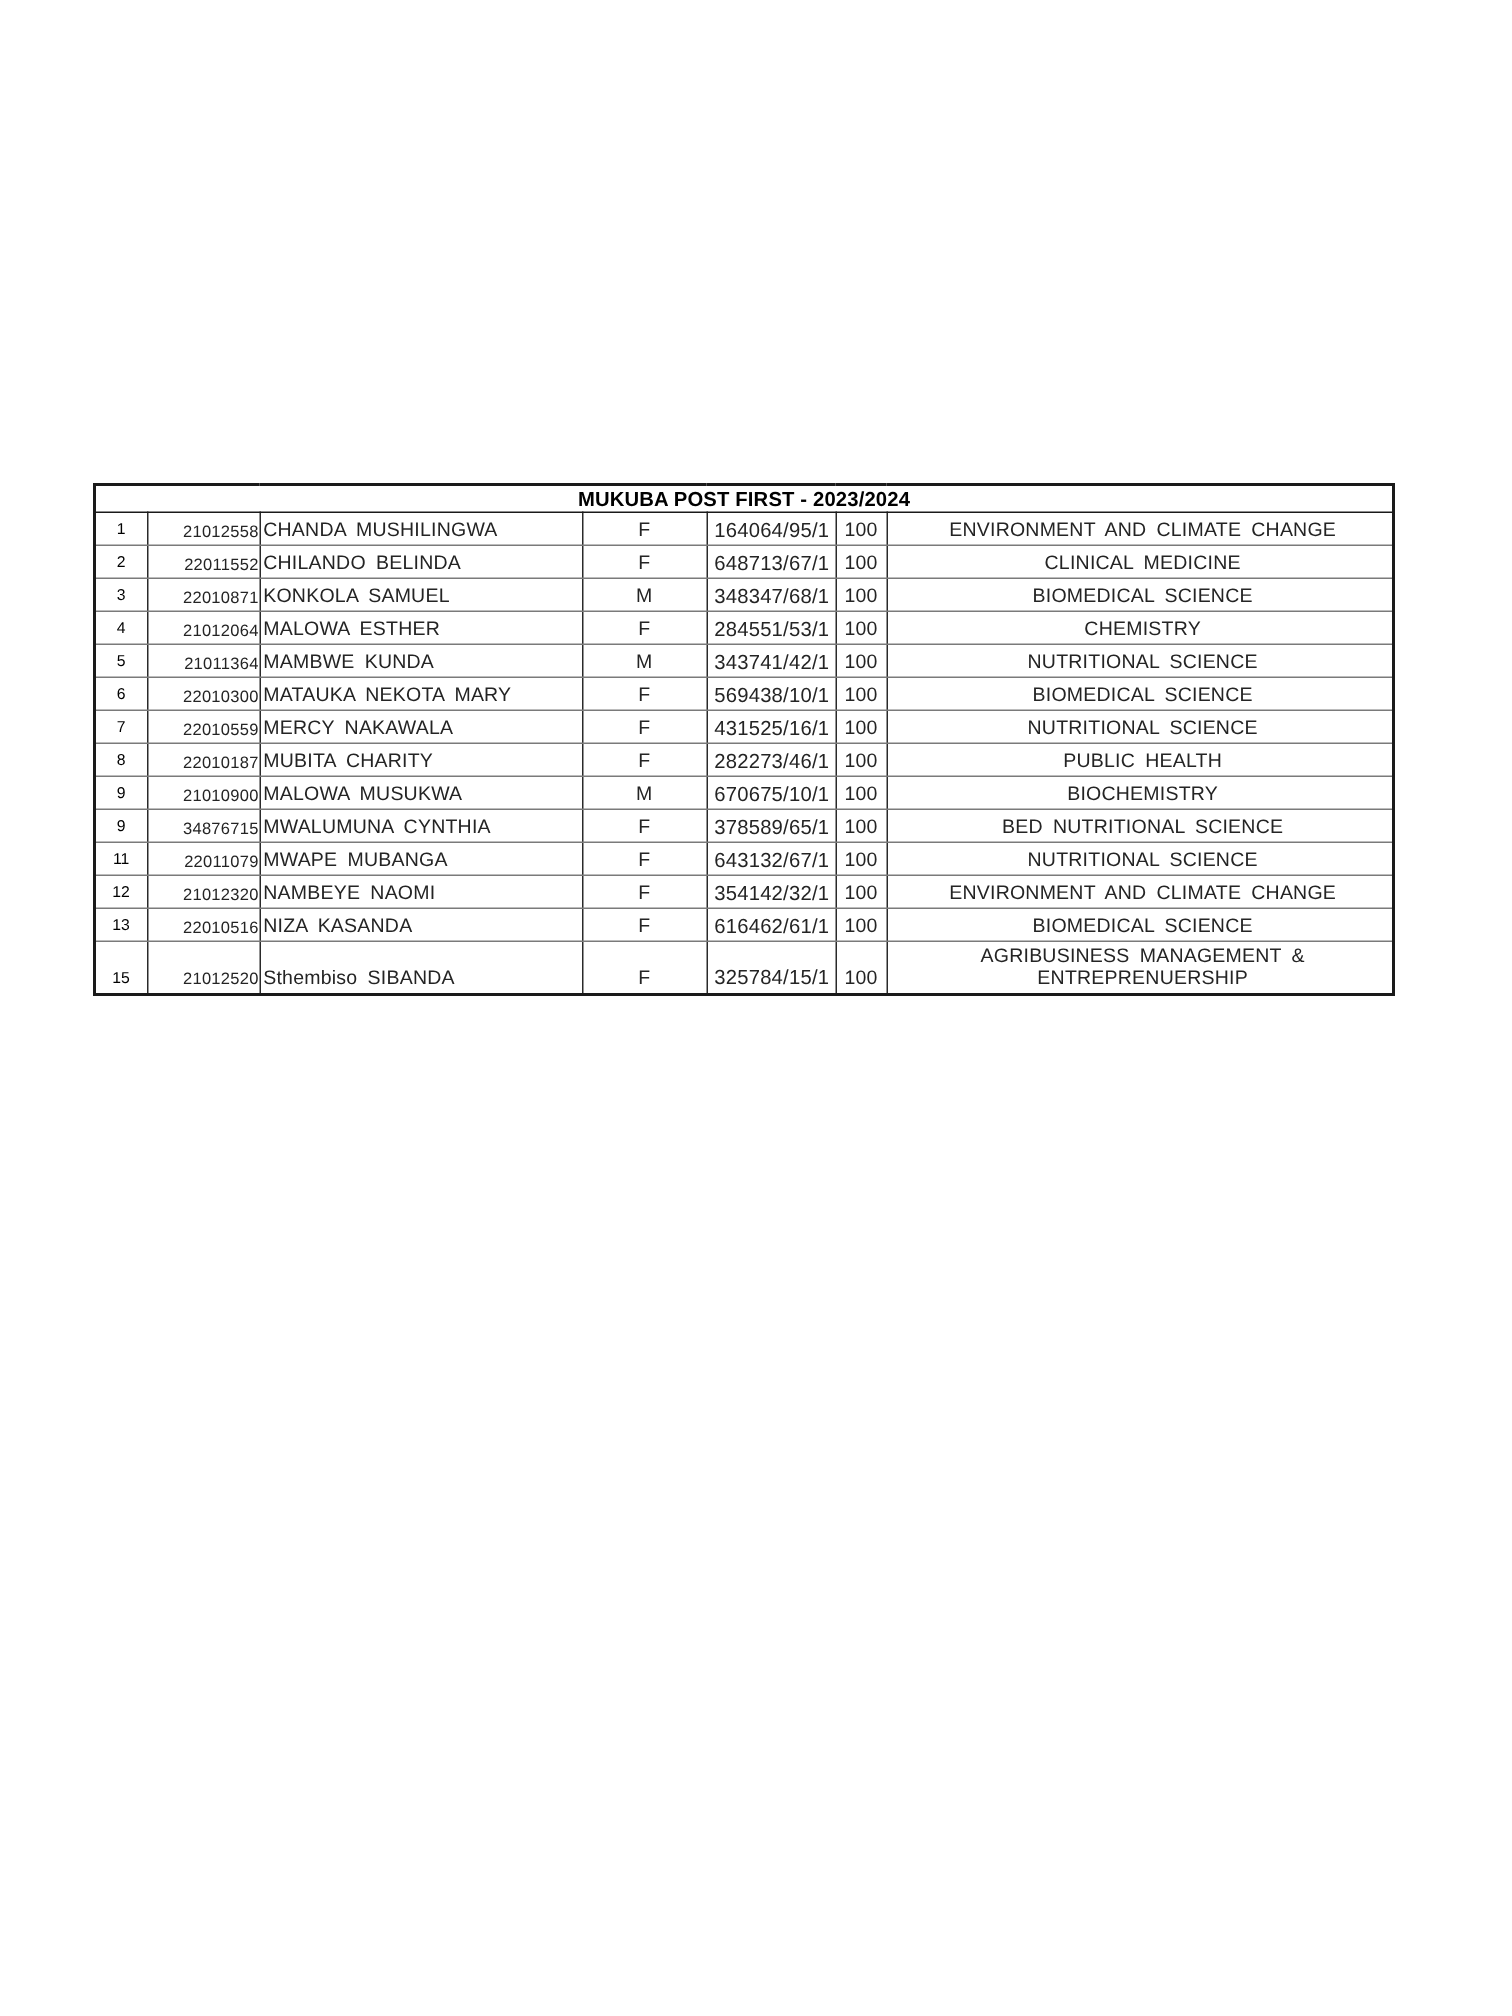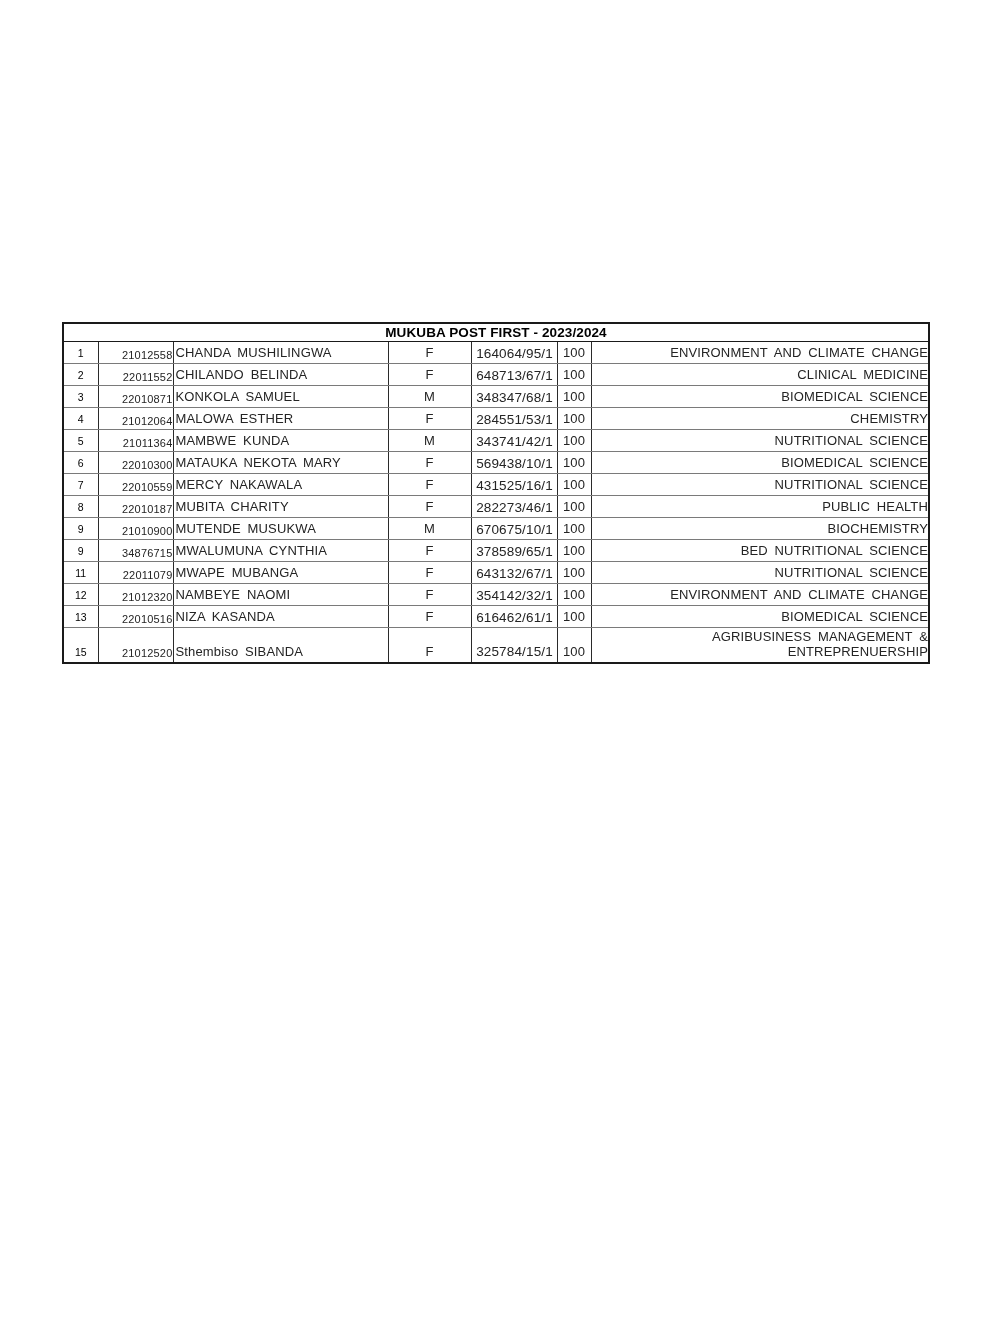--- a/index.html
+++ b/index.html
@@ -101,21 +101,21 @@
     padding-left: 2px;
   }
   tbody td.col-gender { text-align: center; }
   tbody td.col-nrc {
     text-align: center;
     font-size: 13.5px;
     padding-left: 1px;
   }
   tbody td.col-rate { text-align: center; margin-left: 31px; }
   tbody td.col-program {
-    text-align: right;
+    text-align: center;
     padding-left: 4px;
     white-space: pre-line;
   }
 </style>
 </head>
 <body>
 
 <div class="table-wrap">
   <table class="roster">
     <colgroup>
@@ -201,21 +201,21 @@
           <td class="col-sin">22010187</td>
           <td class="col-name">MUBITA  CHARITY</td>
           <td class="col-gender">F</td>
           <td class="col-nrc">282273/46/1</td>
           <td class="col-rate">100</td>
           <td class="col-program">PUBLIC  HEALTH</td>
         </tr>
         <tr>
           <td class="col-no">9</td>
           <td class="col-sin">21010900</td>
-          <td class="col-name">MUTENDE  MUSUKWA</td>
+          <td class="col-name">MALOWA  MUSUKWA</td>
           <td class="col-gender">M</td>
           <td class="col-nrc">670675/10/1</td>
           <td class="col-rate">100</td>
           <td class="col-program">BIOCHEMISTRY</td>
         </tr>
         <tr>
           <td class="col-no">9</td>
           <td class="col-sin">34876715</td>
           <td class="col-name">MWALUMUNA  CYNTHIA</td>
           <td class="col-gender">F</td>

